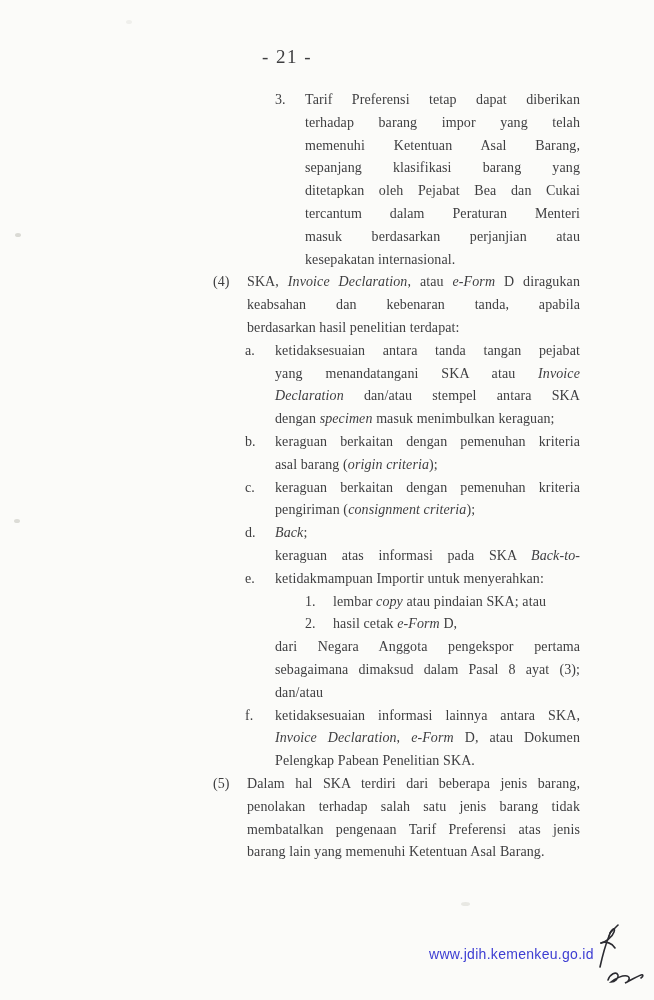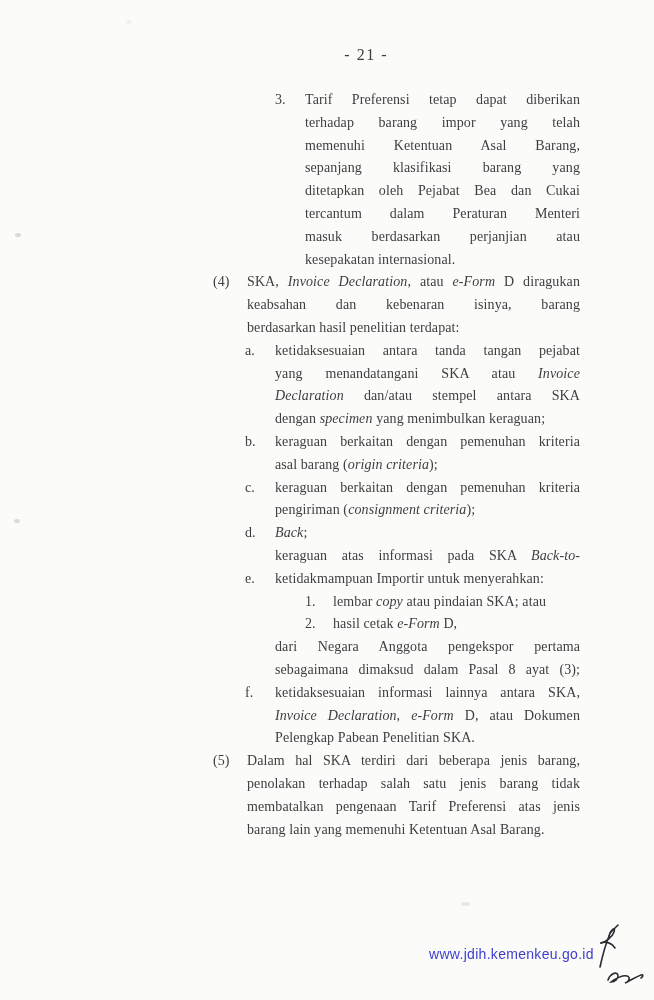--- a/index.html
+++ b/index.html
@@ -5,22 +5,22 @@
   html,body{margin:0;padding:0;background:#ffffff;}
   .page{
     position:relative;
     width:654px;height:1000px;
     background:var(--paper,#fbfbf9);
     overflow:hidden;
     font-family:"Liberation Serif","DejaVu Serif",serif;
     color:var(--ink,#3e3e40);
   }
   .page-number{
-    position:absolute;top:46px;left:268px;width:120px;
-    text-align:right;font-size:16px;letter-spacing:1.5px;
+    position:absolute;top:46px;left:262px;width:120px;
+    text-align:left;font-size:19px;letter-spacing:1.5px;
   }
   .doc-body{
     position:absolute;left:213px;top:89px;width:367px;
     font-size:14px;line-height:22.8px;letter-spacing:0.1px;
   }
   .doc-item{position:relative;}
   .marker{position:absolute;top:0;}
   .lv-point{padding-left:92px;}        .lv-point>.marker{left:62px;}
   .lv-clause{padding-left:34px;}       .lv-clause>.marker{left:0;}
   .lv-letter{padding-left:62px;}       .lv-letter>.marker{left:32px;}
@@ -59,29 +59,29 @@
         <div class="line just"><span>memenuhi Ketentuan Asal Barang,</span></div>
         <div class="line just"><span>sepanjang klasifikasi barang yang</span></div>
         <div class="line just"><span>ditetapkan oleh Pejabat Bea dan Cukai</span></div>
         <div class="line just"><span>tercantum dalam Peraturan Menteri</span></div>
         <div class="line just"><span>masuk berdasarkan perjanjian atau</span></div>
         <div class="line"><span>kesepakatan internasional.</span></div>
       </div>
       <div class="doc-item lv-clause">
         <span class="marker">(4)</span>
         <div class="line just"><span>SKA, </span><span class="it">Invoice Declaration</span><span>, atau </span><span class="it">e-Form</span><span> D diragukan</span></div>
-        <div class="line just"><span>keabsahan dan kebenaran isinya, barang</span></div>
+        <div class="line just"><span>keabsahan dan kebenaran tanda, apabila</span></div>
         <div class="line"><span>berdasarkan hasil penelitian terdapat:</span></div>
       </div>
       <div class="doc-item lv-letter">
         <span class="marker">a.</span>
         <div class="line just"><span>ketidaksesuaian antara tanda tangan pejabat</span></div>
         <div class="line just"><span>yang menandatangani SKA atau </span><span class="it">Invoice</span></div>
         <div class="line just"><span class="it">Declaration</span><span> dan/atau stempel antara SKA</span></div>
-        <div class="line"><span>dengan </span><span class="it">specimen</span><span> yang menimbulkan keraguan;</span></div>
+        <div class="line"><span>dengan </span><span class="it">specimen</span><span> masuk menimbulkan keraguan;</span></div>
       </div>
       <div class="doc-item lv-letter">
         <span class="marker">b.</span>
         <div class="line just"><span>keraguan berkaitan dengan pemenuhan kriteria</span></div>
         <div class="line"><span>asal barang (</span><span class="it">origin criteria</span><span>);</span></div>
       </div>
       <div class="doc-item lv-letter">
         <span class="marker">c.</span>
         <div class="line just"><span>keraguan berkaitan dengan pemenuhan kriteria</span></div>
         <div class="line"><span>pengiriman (</span><span class="it">consignment criteria</span><span>);</span></div>
@@ -99,20 +99,21 @@
         <span class="marker">1.</span>
         <div class="line"><span>lembar </span><span class="it">copy</span><span> atau pindaian SKA; atau</span></div>
       </div>
       <div class="doc-item lv-number">
         <span class="marker">2.</span>
         <div class="line"><span>hasil cetak </span><span class="it">e-Form</span><span> D,</span></div>
       </div>
       <div class="doc-item lv-letter-cont">
         <div class="line just"><span>dari Negara Anggota pengekspor pertama</span></div>
         <div class="line just"><span>sebagaimana dimaksud dalam Pasal 8 ayat (3);</span></div>
+        <div class="line"><span>dan/atau</span></div>
       </div>
       <div class="doc-item lv-letter">
         <span class="marker">f.</span>
         <div class="line just"><span>ketidaksesuaian informasi lainnya antara SKA,</span></div>
         <div class="line just"><span class="it">Invoice Declaration</span><span>, </span><span class="it">e-Form</span><span> D, atau Dokumen</span></div>
         <div class="line"><span>Pelengkap Pabean Penelitian SKA.</span></div>
       </div>
       <div class="doc-item lv-clause">
         <span class="marker">(5)</span>
         <div class="line just"><span>Dalam hal SKA terdiri dari beberapa jenis barang,</span></div>

